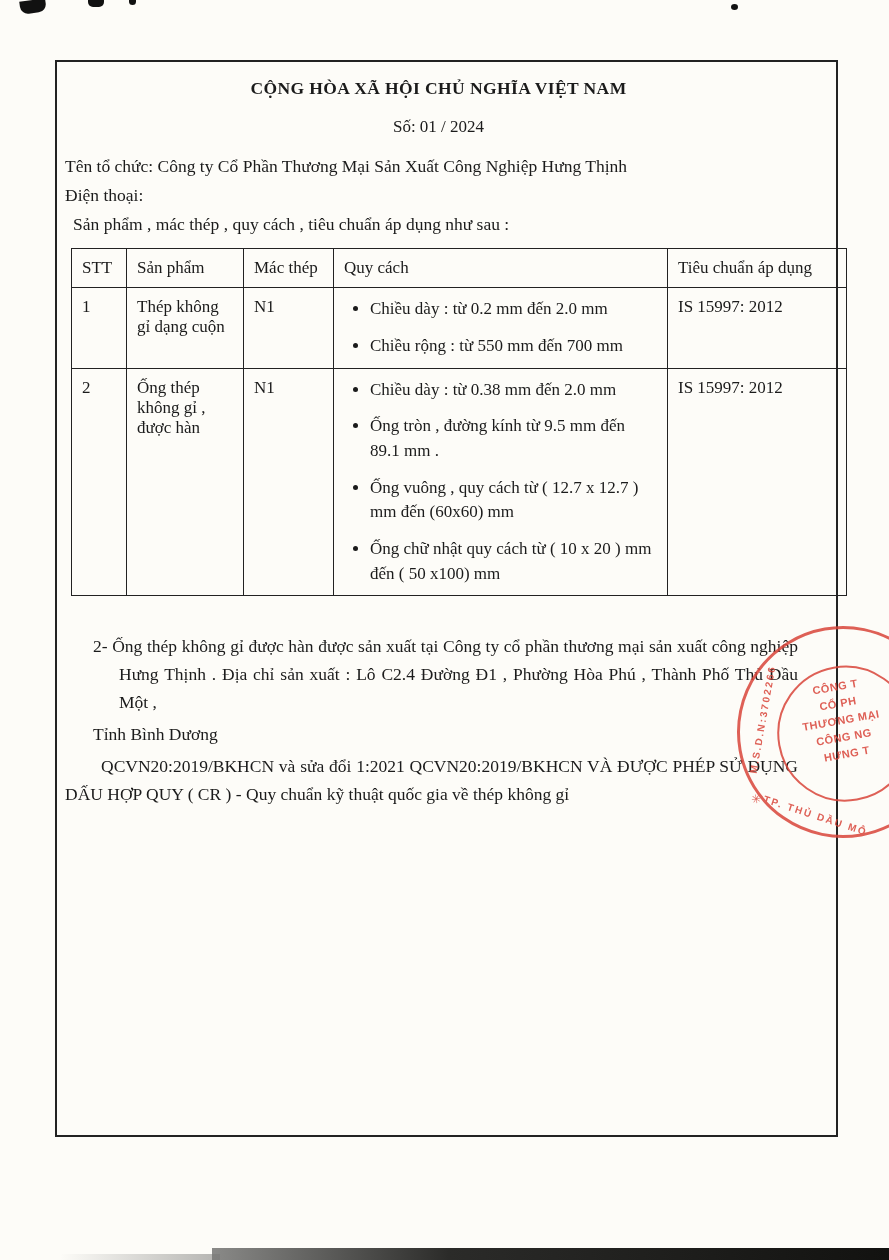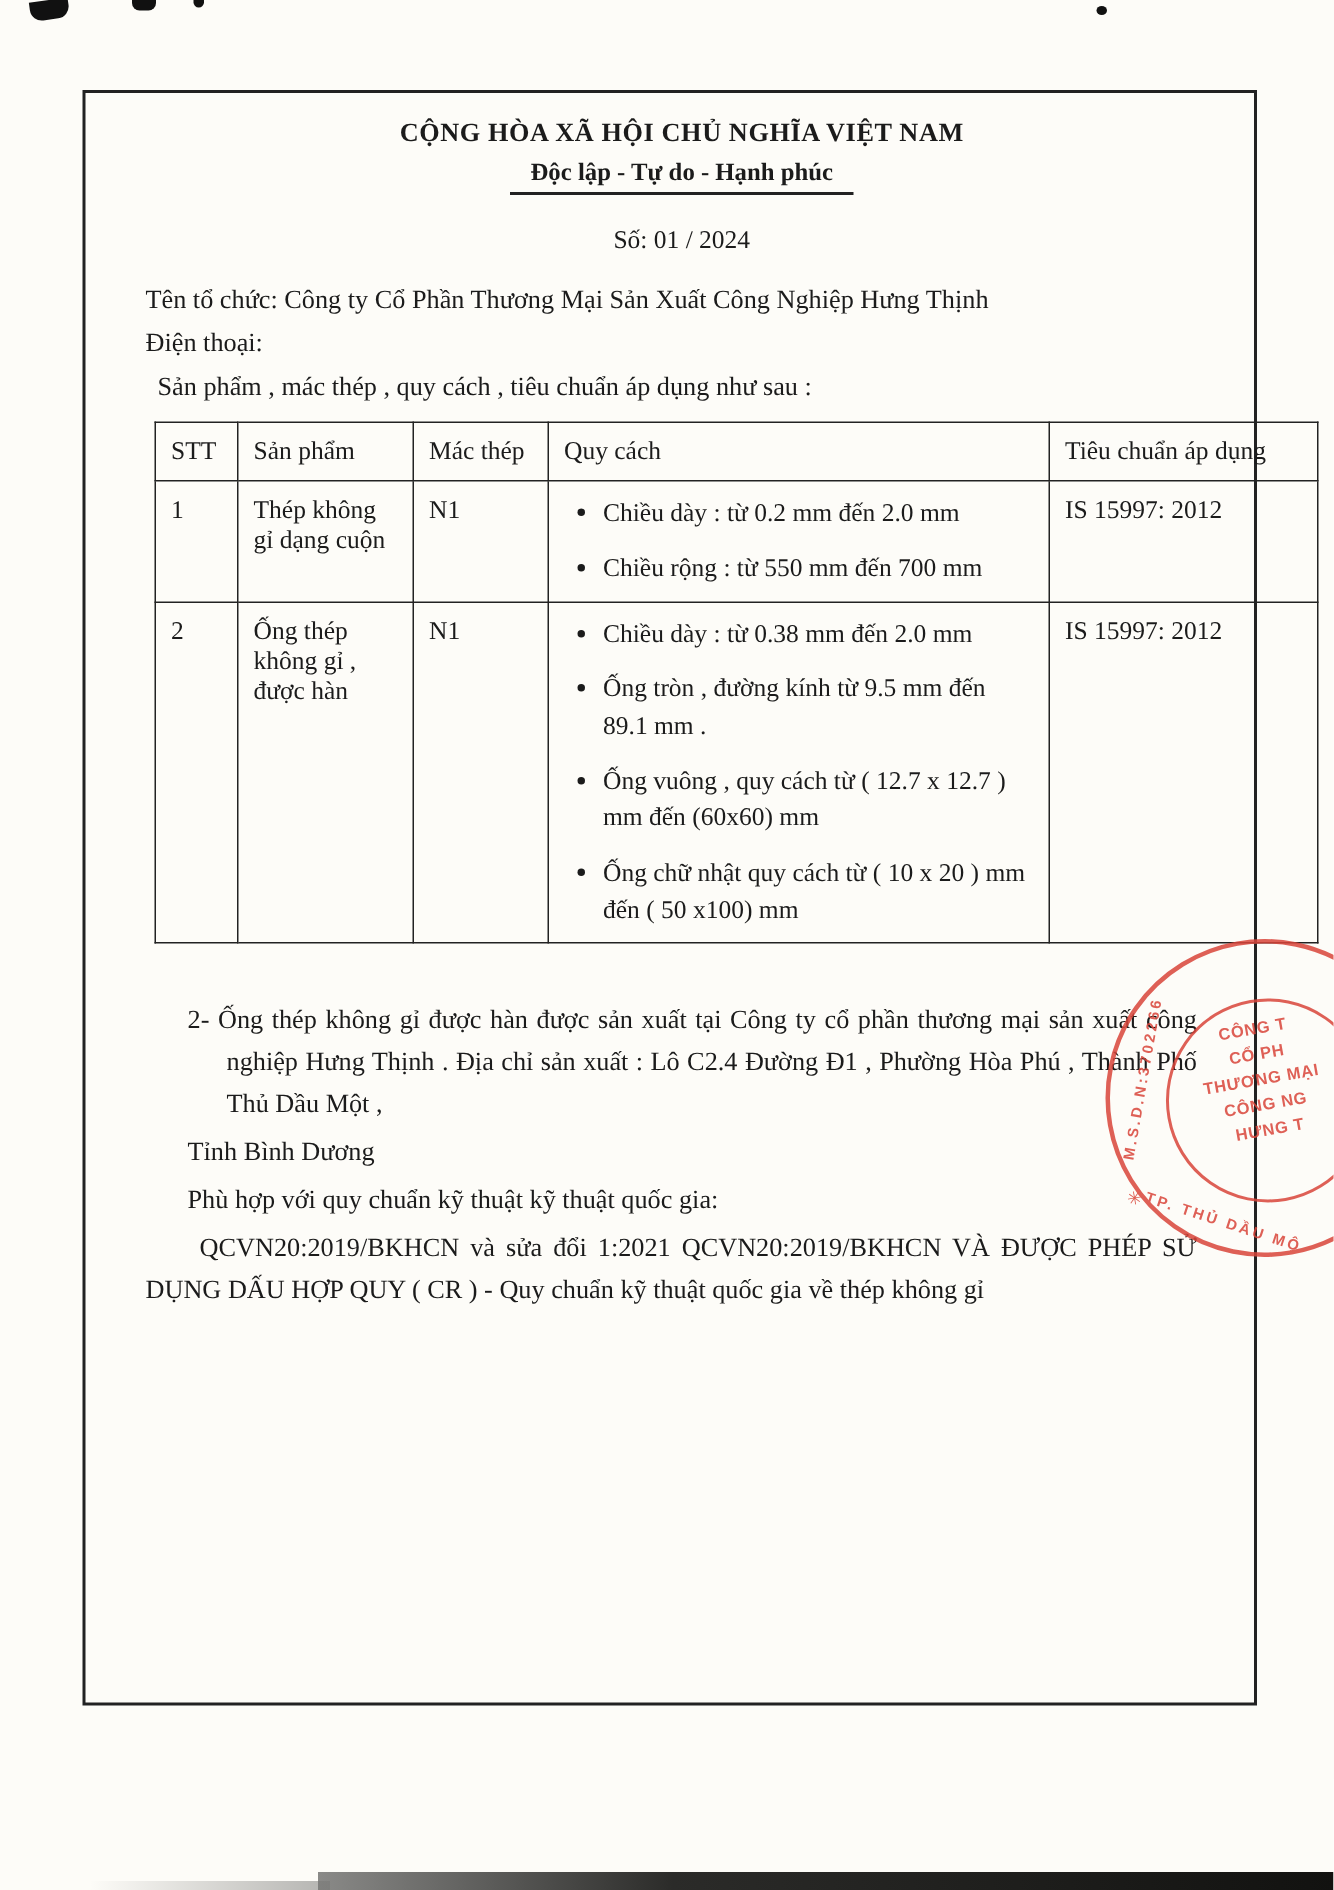--- a/index.html
+++ b/index.html
@@ -10,21 +10,21 @@
     overflow:hidden;
     font-family:"Liberation Serif", serif;
     color:#1b1b1b;
   }
   .frame{
     position:absolute;
     left:55px;top:60px;
     width:783px;height:1077px;
     border:2px solid #222;
     box-sizing:border-box;
-    padding:14px 24px 0 40px;
+    padding:14px 24px 0 8px;
     background:transparent;
   }
   .nat-title{
     text-align:center;
     font-weight:bold;
     font-size:17.5px;
     letter-spacing:.4px;
     margin:2px 0 6px 0;
   }
   .motto-wrap{text-align:center;margin:0 0 20px 0;}
@@ -188,23 +188,20 @@
   <div class="artifact art-1"></div>
   <div class="artifact art-2"></div>
   <div class="artifact art-3"></div>
   <div class="artifact art-4"></div>
   <div class="bottom-bar"></div>
   <div class="bottom-smudge"></div>
 
   <div class="frame">
 
     <div class="nat-title">CỘNG HÒA XÃ HỘI CHỦ NGHĨA VIỆT NAM</div>
-    <div class="motto-wrap">
-      <span class="motto">Độc lập - Tự do - Hạnh phúc</span>
-    </div>
 
     <div class="doc-number">Số: 01 / 2024</div>
 
     <p class="para">Tên tổ chức: Công ty Cổ Phần Thương Mại Sản Xuất Công Nghiệp Hưng Thịnh</p>
     <p class="para">Điện thoại:</p>
     <p class="para indented">Sản phẩm , mác thép , quy cách , tiêu chuẩn áp dụng như sau :</p>
 
     <table class="spec">
       <colgroup>
         <col class="c-stt">
@@ -248,21 +245,20 @@
             </ul>
           </td>
           <td>IS 15997: 2012</td>
         </tr>
       </tbody>
     </table>
 
     <div class="notes">
       <p class="note-2">2- Ống thép không gỉ được hàn được sản xuất tại Công ty cổ phần thương mại sản xuất công nghiệp Hưng Thịnh . Địa chỉ sản xuất : Lô C2.4 Đường Đ1 , Phường Hòa Phú , Thành Phố Thủ Dầu Một ,</p>
       <p class="note-plain">Tỉnh Bình Dương</p>
-      <p class="note-conform">Phù hợp với quy chuẩn kỹ thuật kỹ thuật quốc gia:</p>
       <p class="note-qcvn">QCVN20:2019/BKHCN  và  sửa  đổi  1:2021  QCVN20:2019/BKHCN  VÀ  ĐƯỢC PHÉP SỬ DỤNG DẤU HỢP QUY ( CR ) -  Quy chuẩn kỹ thuật quốc gia về thép không gỉ</p>
     </div>
 
   </div>
 
   <div class="stamp">
     <div class="ring-outer"></div>
     <div class="ring-inner"></div>
     <div class="arc-top">M.S.D.N:3702266</div>
     <div class="arc-bottom">TP. THỦ DẦU MỘ</div>

